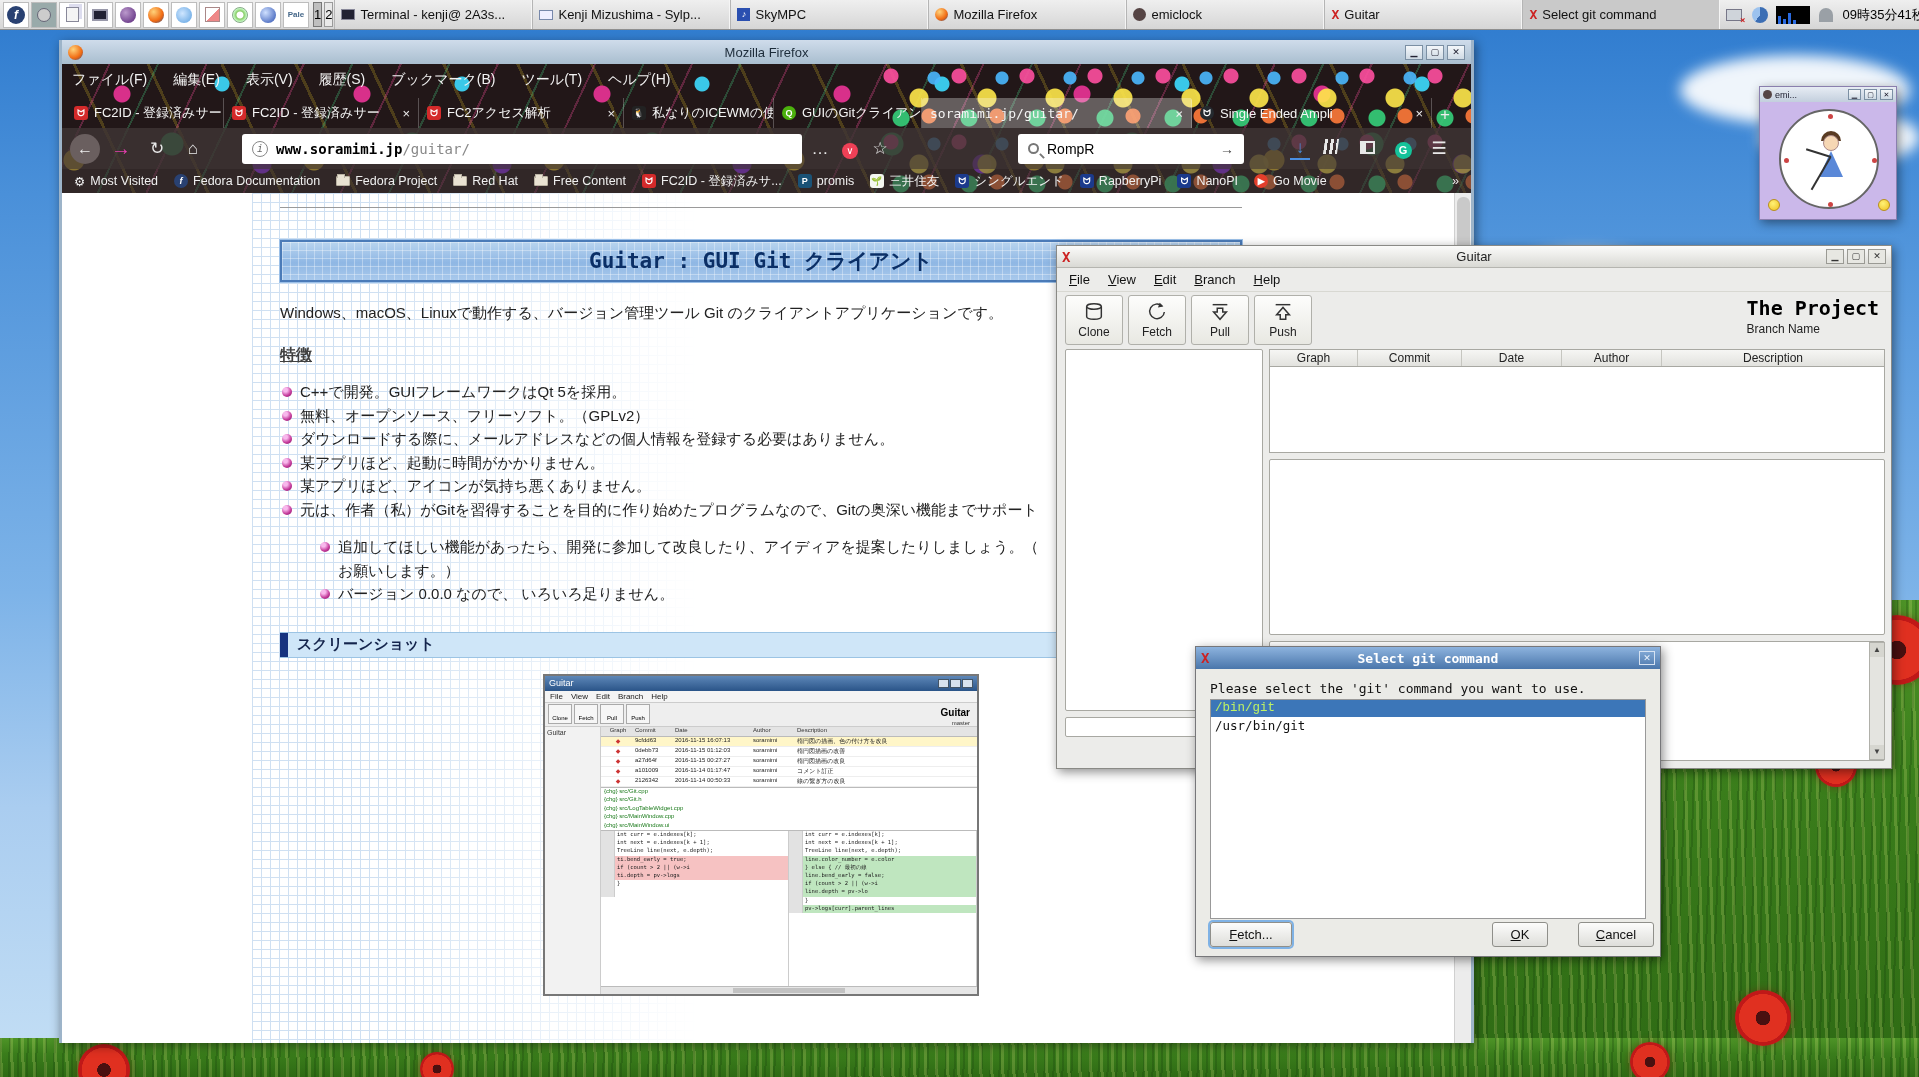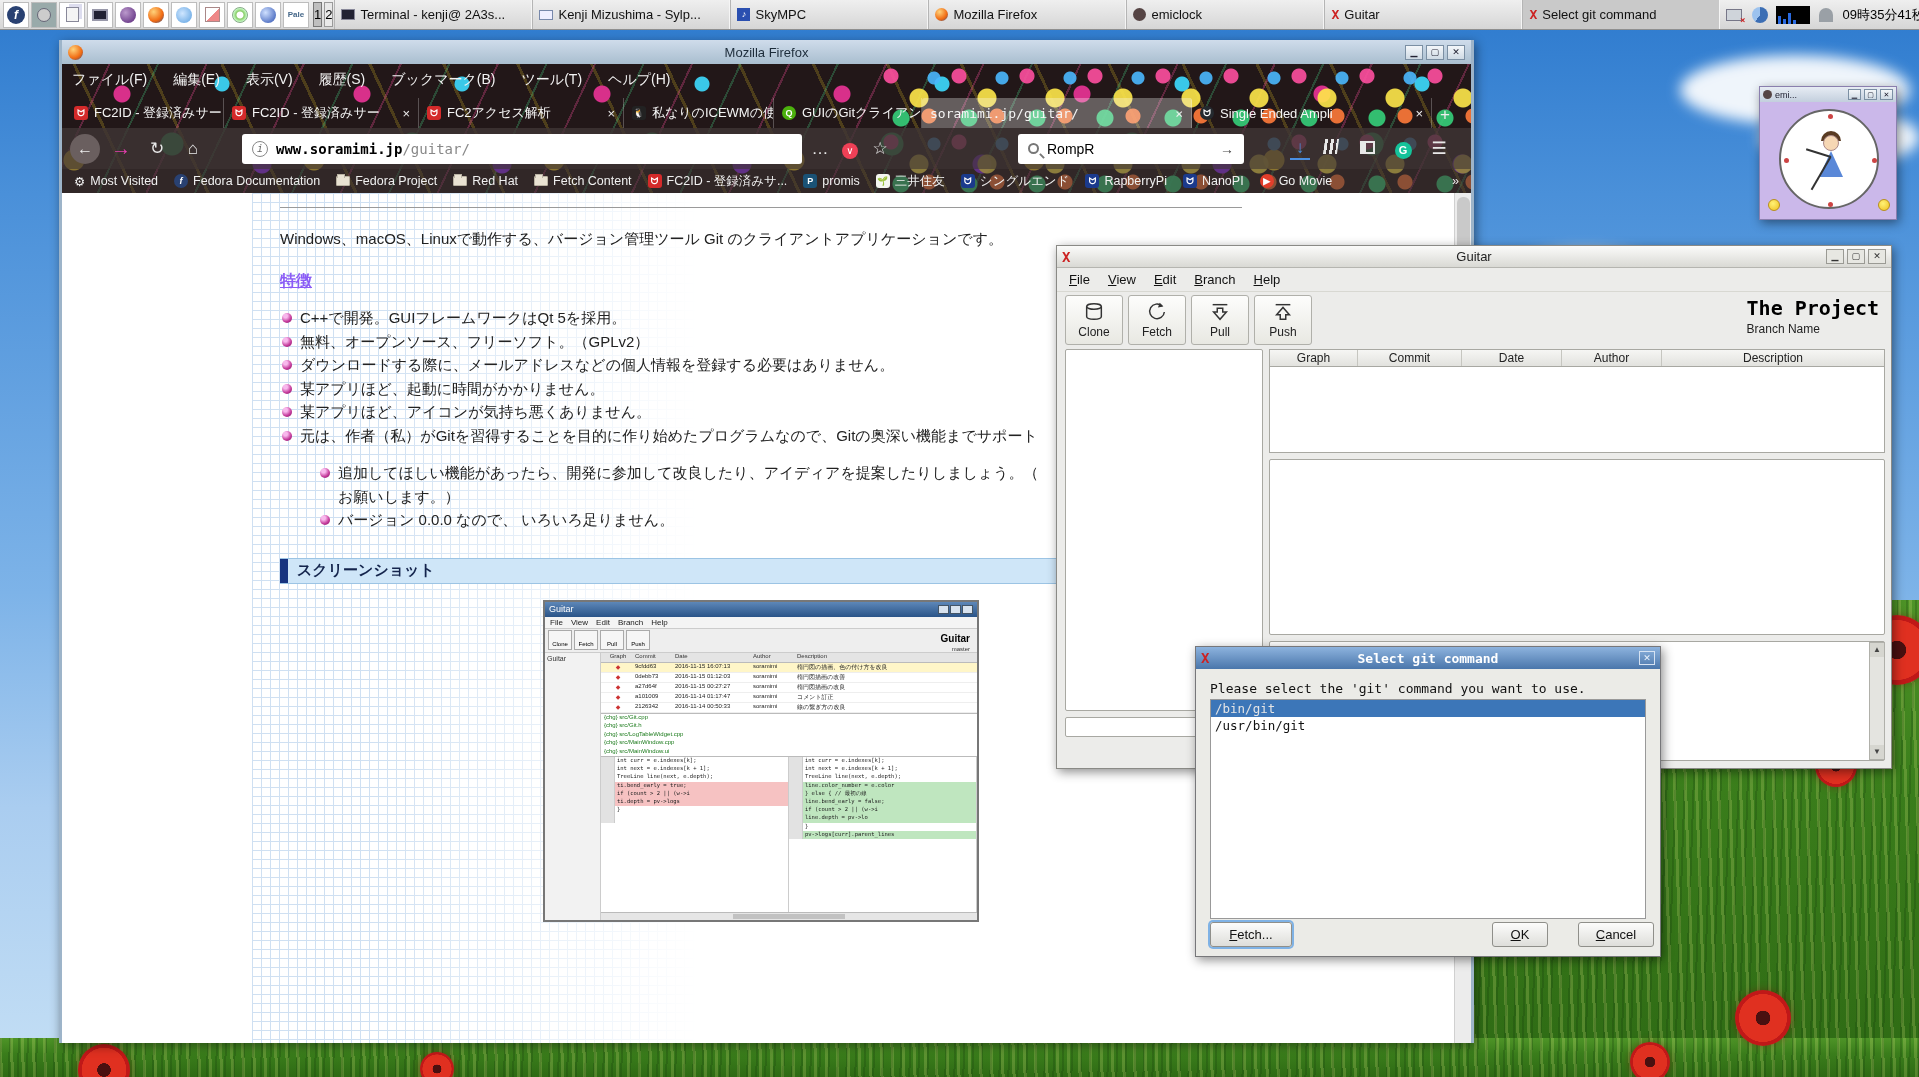--- a/index.html
+++ b/index.html
@@ -82,21 +82,21 @@
       linear-gradient(#cfe0f2 1px, transparent 1px), linear-gradient(90deg,#cfe0f2 1px, transparent 1px);
       background-size:9px 9px; -webkit-mask-image:linear-gradient(90deg,#000 25%,transparent 95%); mask-image:linear-gradient(90deg,#000 25%,transparent 95%); }
   .pagecol { position:absolute; left:218px; top:0; width:962px; }
   .sitetitle { margin-top:16px; font-size:26px; color:#444; letter-spacing:2px; }
   .pagehr { border:none; border-top:1px solid #9a9a9a; margin-top:14px; }
   .banner { margin-top:32px; height:42px; border:2px solid #4b7bb8; outline:1px solid #9cc0e8; background:
       linear-gradient(#ffffff55 1px, transparent 1px), linear-gradient(90deg,#ffffff55 1px, transparent 1px),
       linear-gradient(180deg,#b9d4ef 0%, #8fb7e4 55%, #a9c9ec 100%); background-size:8px 8px,8px 8px,auto;
       display:flex; align-items:center; justify-content:center; font-family:"DejaVu Sans Mono",monospace; font-weight:bold; font-size:21px; color:#0b2f66; white-space:nowrap; }
   .intro { margin-top:22px; font-size:15px; color:#222; white-space:nowrap; }
-  .feat { margin-top:22px; font-size:16px; font-weight:bold; text-decoration:underline; color:#8b5cf6; }
+  .feat { margin-top:22px; font-size:16px; font-weight:bold; text-decoration:underline; color:#404040; }
   ul.blist { list-style:none; margin-top:14px; }
   ul.blist li { position:relative; padding-left:20px; line-height:23.5px; font-size:15px; color:#222; white-space:nowrap; }
   ul.blist li::before { content:""; position:absolute; left:2px; top:7px; width:10px; height:10px; border-radius:50%;
       background:radial-gradient(circle at 35% 30%, #f8b8ec 0 20%, #c43a9a 60%, #7c1060 100%); }
   ul.sub { margin-left:38px; }
   .secbar { margin-top:26px; height:26px; background:#cfe6f8; border-top:1px solid #9cc4e4; border-bottom:1px solid #9cc4e4; display:flex; align-items:center; }
   .secbar .bar { width:8px; height:100%; background:#16337f; margin-right:9px; }
   .secbar span { font-size:15px; font-weight:bold; color:#14244c; }
 
   
@@ -153,21 +153,21 @@
   .gsb .ar.dn { bottom:0; }
 
   
   #gitdlg { left:1195px; top:646px; width:466px; height:311px; background:#ebebe7; border:1px solid #77777a; z-index:30; }
   .d-title { height:22px; background:linear-gradient(180deg,#8db3de,#4a76ab); display:flex; align-items:center; padding:0 5px; position:relative; }
   .d-title .t { position:absolute; left:0; right:0; text-align:center; color:#fff; font-weight:bold; font-size:13px; font-family:"DejaVu Sans Mono",monospace; }
   .d-close { margin-left:auto; width:16px; height:14px; border:1px solid #d5e2f2; color:#eaf2fb; font-size:9px; line-height:12px; text-align:center; z-index:2; }
   .d-msg { margin:12px 14px 0; font-size:13px; color:#111; font-family:"DejaVu Sans Mono",monospace; }
   .d-list { position:absolute; left:14px; right:14px; top:52px; height:220px; background:#fff; border:1px solid #999; overflow:hidden; }
   .d-opt { height:17px; font-size:12.5px; font-family:"DejaVu Sans Mono",monospace; padding:1px 4px; color:#111; }
-  .d-opt.sel { background:#3c76b8; color:#e5e5e5; }
+  .d-opt.sel { background:#3c76b8; color:#bef264;font-family:Liberation Mono, monospace; }
   .d-btn { position:absolute; top:275px; height:25px; border:1px solid #8f8f8a; border-radius:3px; background:linear-gradient(180deg,#fcfcfb,#dededa); font-size:13px; display:flex; align-items:center; justify-content:center; color:#111; }
   .d-btn.focus { box-shadow:0 0 0 2px #7fb2e5; }
   .d-btn span::first-letter { text-decoration:underline; }
 
   
   #emiclock { left:1759px; top:86px; width:138px; height:134px; background:#cbb8ea; border:1px solid #8a7fae; z-index:25; }
   .e-title { height:15px; background:linear-gradient(180deg,#e7ecf4,#c3cfdd); display:flex; align-items:center; gap:3px; padding:0 3px; font-size:9px; color:#223; }
   .e-title .winbtns .wb { width:13px; height:11px; font-size:7px; line-height:9px; }
   .clockface { position:absolute; left:19px; top:22px; width:100px; height:100px; background:radial-gradient(circle at 50% 40%, #ffffff 0 70%, #f3ecfc 100%); border:2px solid #666; border-radius:50%; }
   .tick { position:absolute; width:5px; height:5px; border-radius:50%; background:#c44; }
@@ -376,21 +376,21 @@
       <span class="bkm">
             <span class="folder"></span>
             <span>Fedora Project</span>
           </span>
       <span class="bkm">
             <span class="folder"></span>
             <span>Red Hat</span>
           </span>
       <span class="bkm">
             <span class="folder"></span>
-            <span>Fetch Content</span>
+            <span>Free Content</span>
           </span>
       <span class="bkm">
             <span class="chip" style="background:#d42a2a;">ᗢ</span>
             <span>FC2ID - 登録済みサ...</span>
           </span>
       <span class="bkm">
             <span class="chip" style="background:#1a5276;">P</span>
             <span>promis</span>
           </span>
       <span class="bkm">
@@ -415,20 +415,21 @@
           </span>
       <span style="margin-left:auto;">»</span>
     </nav>
    </div>
   </div>
 
   <div class="ff-content">
     <div class="gridpat"></div>
     <div class="pagecol">
       <hr class="pagehr">
+      <div class="banner">Guitar : GUI Git クライアント</div>
       <p class="intro">Windows、macOS、Linuxで動作する、バージョン管理ツール Git のクライアントアプリケーションです。</p>
       <h3 class="feat">特徴</h3>
       <ul class="blist">
         <li>C++で開発。GUIフレームワークはQt 5を採用。</li>
         <li>無料、オープンソース、フリーソフト。（GPLv2）</li>
         <li>ダウンロードする際に、メールアドレスなどの個人情報を登録する必要はありません。</li>
         <li>某アプリほど、起動に時間がかかりません。</li>
         <li>某アプリほど、アイコンが気持ち悪くありません。</li>
         <li>元は、作者（私）がGitを習得することを目的に作り始めたプログラムなので、Gitの奥深い機能までサポート</li>
       </ul>

